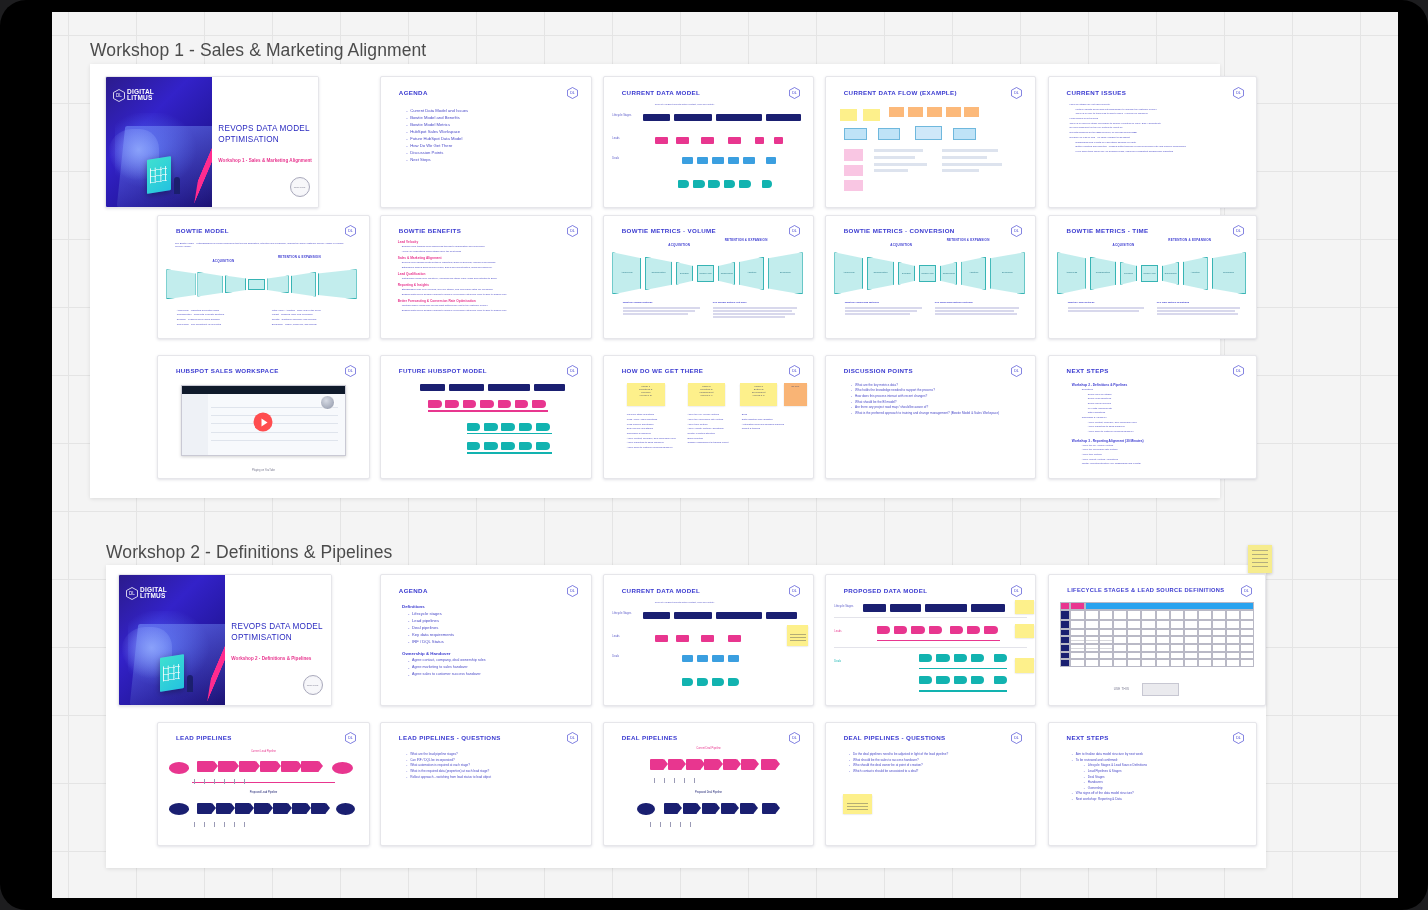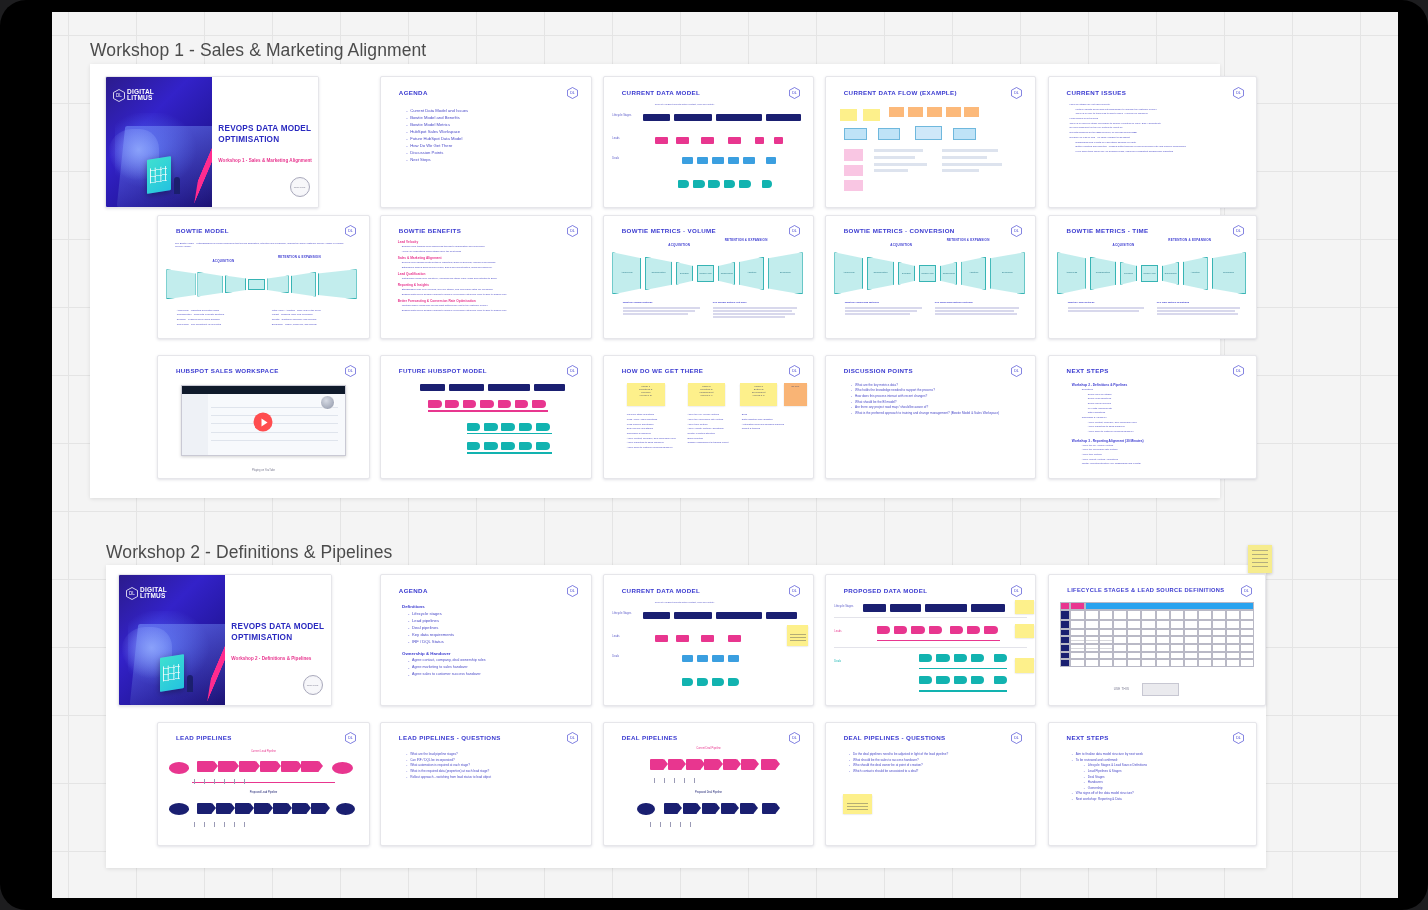--- a/index.html
+++ b/index.html
@@ -196,21 +196,21 @@
     position: absolute;
     right: 0; top: 0; width: 50%; height: 100%;
     background: #ffffff;
   }
   .cover-heading {
     position: absolute;
     left: 6%; top: 35%;
     width: 88%;
     color: #2a2ac0;
     font-size: 8.2px;
-    font-weight: bold;
+    font-weight: normal;
     line-height: 11px;
     letter-spacing: .2px;
   }
   .cover-sub {
     position: absolute;
     left: 6%; top: 62%;
     color: #e8368f;
     font-size: 4.6px;
     font-weight: bold;
     white-space: nowrap;

